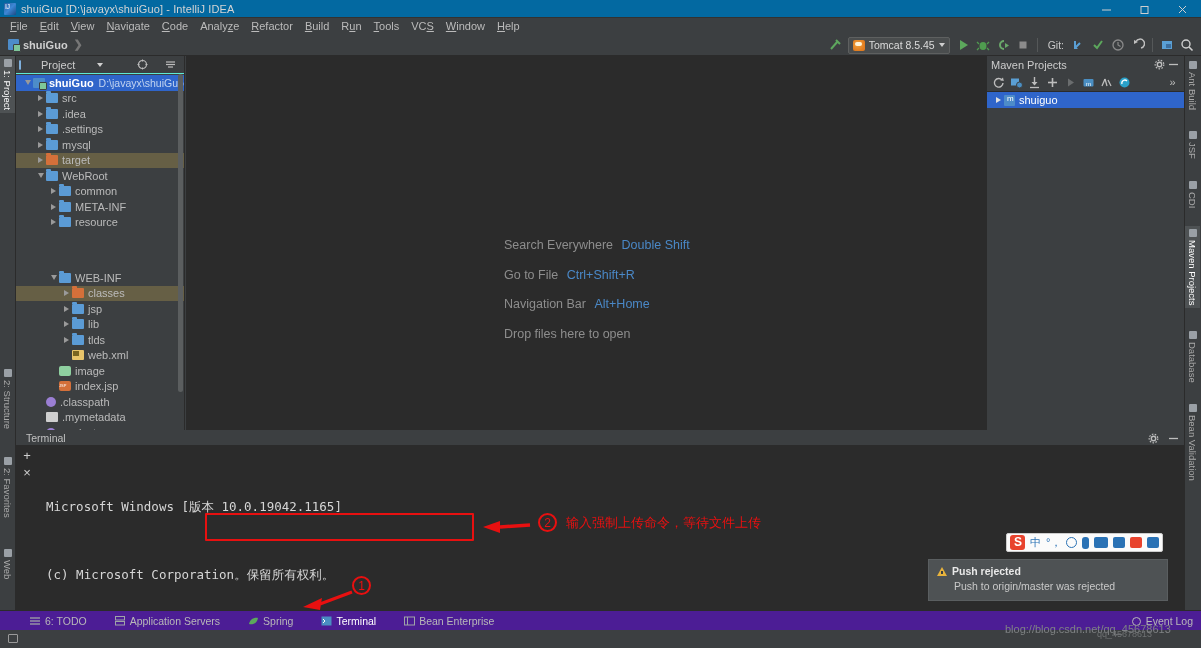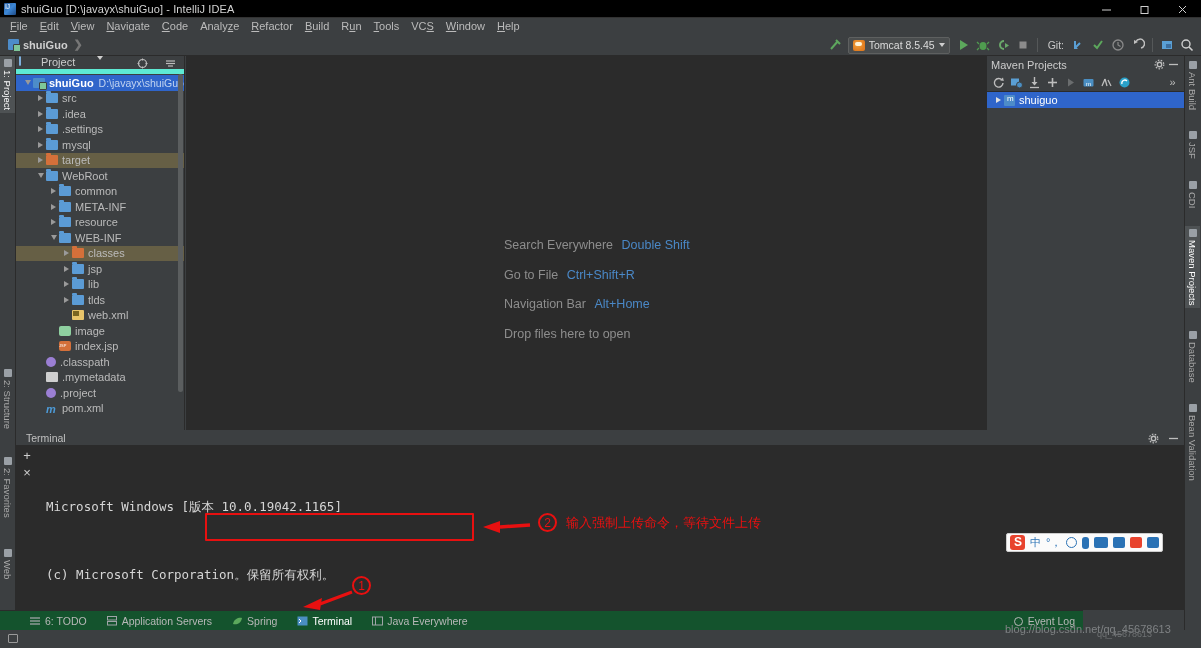--- a/index.html
+++ b/index.html
@@ -12,21 +12,21 @@
   }
   #app {
     position: relative;
     width: 1201px; height: 648px;
     background: #3c3f41;
   }
 
   
   .titlebar {
     position: absolute; left: 0; top: 0; width: 1201px; height: 18px;
-    background: #000000; display: flex; align-items: center;
+    background: #0369a1; display: flex; align-items: center;
     border-bottom: 1px solid #323232;
   }
   .titlebar .ij-logo {
     width: 12px; height: 12px; margin-left: 4px; margin-right: 5px;
     background: linear-gradient(135deg,#2a5d9e 0%, #3c87d6 50%, #1e4a85 100%);
     border-radius: 1px; position: relative; flex: none;
   }
   .titlebar .ij-logo:after {
     content:"IJ"; position:absolute; left:1px; top:0px; font-size:7px;
     color:#fff; font-family:"Liberation Sans",sans-serif; letter-spacing:-0.5px;
@@ -100,22 +100,22 @@
     background:#3c3f41; border-left:1px solid #2b2b2b;
   }
 
   
   .project-panel {
     position:absolute; left:16px; top:56px; width:169px; height:374px;
     background:#3c3f41; border-right:1px solid #2b2b2b;
     display:flex; flex-direction:column;
   }
   .panel-head {
-    height:18px; display:flex; align-items:flex-start; padding:0 3px; flex:none;
-    background:#3c3f41; border-bottom:5px solid #5eead4;gap:17px;
+    height:18px; display:flex; align-items:center; padding:0 3px; flex:none;
+    background:#3c3f41; border-bottom:1px solid #5eead4;gap:17px;
   }
   .panel-head .ph-title { font-size:11px; color:#cccccc; margin-left:3px; }
   .panel-head .ph-caret { width:0;height:0;border-left:3px solid transparent;border-right:3px solid transparent;border-top:4px solid #cfcfcf; margin-left:5px;}
   .panel-head .ph-spacer { flex:1; }
   .ph-ico { width:14px; height:14px; display:flex; align-items:center; justify-content:center; }
   .proj-ico { width:11px;height:10px; background:#4d8cc9; border:1px solid #7fb0dd; border-radius:1px; }
 
   .tree { flex:1; overflow:hidden; position:relative; padding-top:1px; }
   .trow {
     height:15.5px; display:flex; align-items:center; font-size:11px; color:#bbbbbb; white-space:nowrap;
@@ -220,23 +220,23 @@
     position:absolute; left:928px; top:559px; width:240px; height:42px;
     background:#4e5254; border:1px solid #5a5e60; padding:5px 8px;
   }
   .bl-title { font-size:10.5px; color:#e8e8e8; font-weight:bold; display:flex; align-items:center; gap:5px;}
   .bl-sub { font-size:10.5px; color:#c9c9c9; margin-left:17px; margin-top:3px; }
   .warn-tri { width:0;height:0;border-left:5px solid transparent;border-right:5px solid transparent;border-bottom:9px solid #e8b33c; position:relative;}
   .warn-tri:after{content:"";position:absolute;left:-1px;top:4px;width:2px;height:3px;background:#3c3f41;}
 
   
   .statusbar {
-    position:absolute; left:0; top:610px; width:1083px; height:20px;
-    background:#14532d; border-top:1px solid #2b2b2b;
-    display:flex; align-items:center; padding-left:22px; gap:4px;
+    position:absolute; left:0; top:610px; width:1201px; height:20px;
+    background:#4c1d95; border-top:1px solid #2b2b2b;
+    display:flex; align-items:center; padding-left:22px; gap:12px;
   }
   .sb-item { display:flex; align-items:center; gap:4px; font-size:10.5px; color:#b8b8b8; padding:2px 8px; white-space:nowrap;}
   .sb-item .sico { width:11px;height:10px; flex:none; }
   .sb-right { position:absolute; right:8px; top:0; height:20px; display:flex; align-items:center; gap:5px; font-size:10.5px; color:#b8b8b8;}
   .ev-circ { width:9px;height:9px;border:1.2px solid #b8b8b8;border-radius:50%;}
 
   .bottombar {
     position:absolute; left:0; top:630px; width:1201px; height:18px;
     background:#3c3f41;
   }
@@ -540,21 +540,21 @@
             <span class="fico blue"></span>
             <span class="tlabel">META-INF</span>
           </div>
           <div class="trow" style="padding-left: 32px;">
             <span class="tw">
               <span class="arrow-r"></span>
             </span>
             <span class="fico blue"></span>
             <span class="tlabel">resource</span>
           </div>
-          <div class="trow" style="padding-left: 32px;">
+          <div class="trow" style="padding-left: 32px; margin-top: 40px;">
             <span class="tw">
               <span class="arrow-d"></span>
             </span>
             <span class="fico blue"></span>
             <span class="tlabel">WEB-INF</span>
           </div>
           <div class="trow sel-olive" style="padding-left: 45px;">
             <span class="tw">
               <span class="arrow-r"></span>
             </span>
@@ -762,20 +762,27 @@
     <g>
       <polygon points="303,607 322,598 320,610" fill="#e81010"></polygon>
       <path d="M320,604 L352,592" stroke="#e81010" stroke-width="3" fill="none"></path>
     </g>
   </svg>
 
   <div class="circ-num" style="left:538px; top:513px;">2</div>
   <div class="red-text" style="left:566px; top:514px;">输入强制上传命令，等待文件上传</div>
   <div class="circ-num" style="left:352px; top:576px;">1</div>
 
+  <div class="balloon">
+    <div class="bl-title">
+      <span class="warn-tri"></span>
+      <span>Push rejected</span>
+    </div>
+    <div class="bl-sub">Push to origin/master was rejected</div>
+  </div>
 
   <div class="ime">
     <span class="sogou"></span>
     <span class="iitem">中</span>
     <span class="iitem">°，</span>
     <span class="icirc"></span>
     <span class="ibox" style="width:7px;height:12px;border-radius:3px;"></span>
     <span class="ibox" style="width:14px;"></span>
     <span class="ibox"></span>
     <span class="ibox r"></span>
@@ -819,21 +826,21 @@
       </span>
       <span>Terminal</span>
     </div>
     <div class="sb-item">
       <span class="sico">
         <svg width="11" height="10">
             <rect x="0.5" y="1" width="10" height="8" fill="none" stroke="#9fa4a8"></rect>
             <line x1="3.5" y1="1" x2="3.5" y2="9" stroke="#9fa4a8"></line>
           </svg>
       </span>
-      <span>Java Everywhere</span>
+      <span>Bean Enterprise</span>
     </div>
     <div class="sb-right">
       <span class="ev-circ"></span>
       <span>Event Log</span>
     </div>
   </div>
 
   <div class="bottombar">
     <span class="bb-ico"></span>
   </div>

